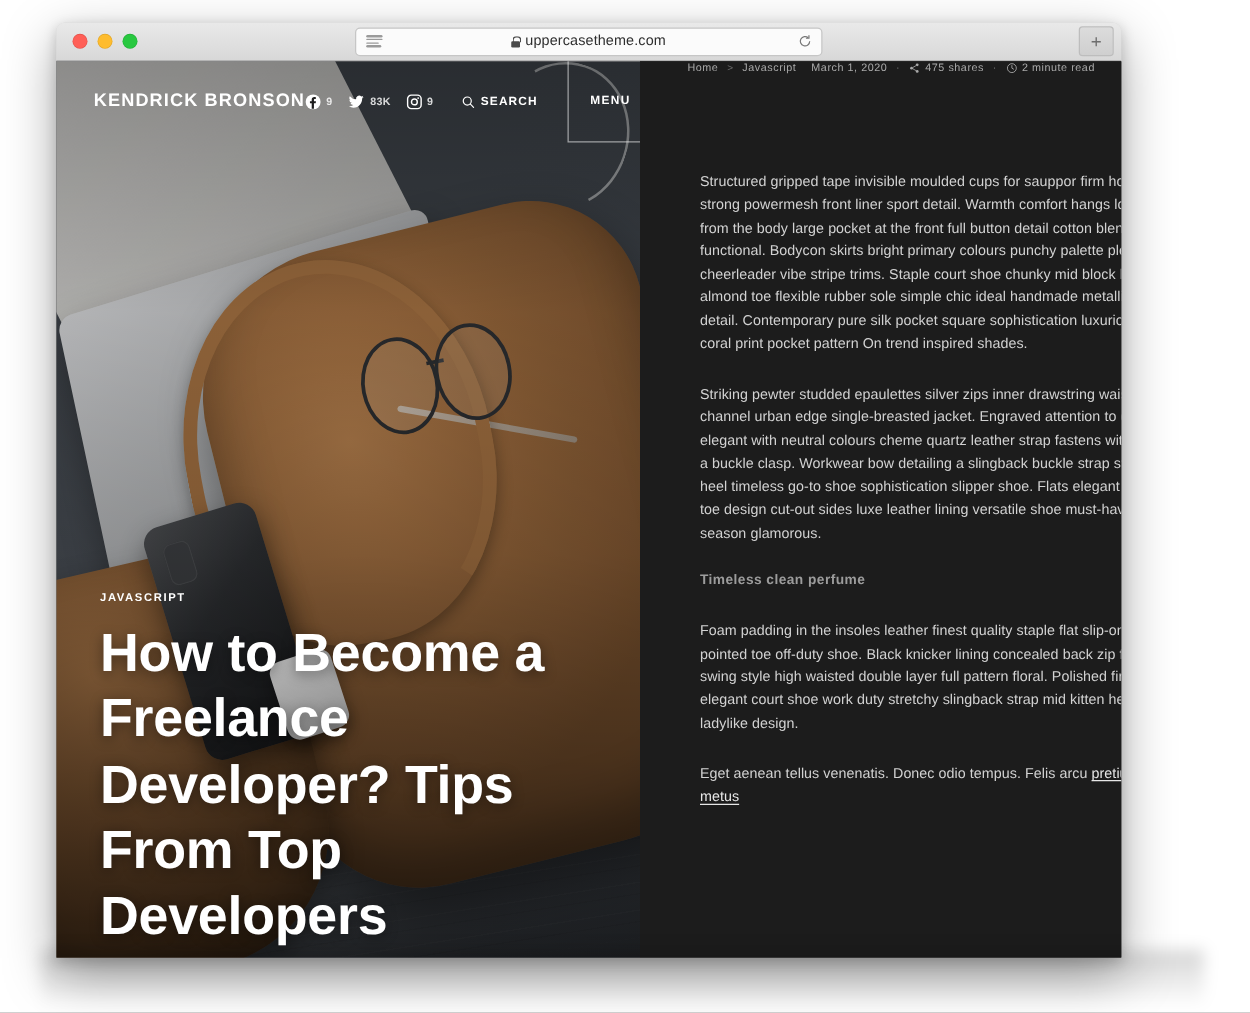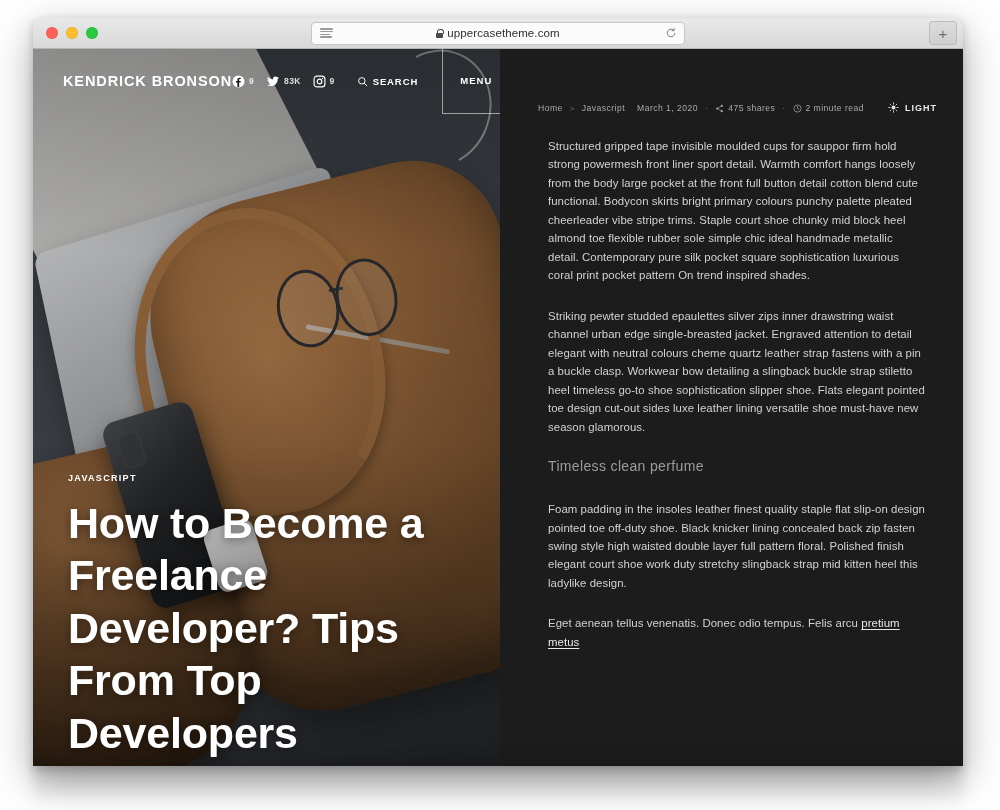--- a/index.html
+++ b/index.html
@@ -15,23 +15,23 @@
   .screen {
     position: relative;
     width: 1000px;
     height: 810px;
     background: #ffffff;
   }
 
   
   .browser-window {
     position: absolute;
-    left: 33px;
+    left: 45px;
     top: 18px;
-    width: 930px;
+    width: 852px;
     height: 748px;
     border-radius: 7px 7px 0 0;
     box-shadow: 0 14px 42px rgba(0,0,0,0.34), 0 3px 10px rgba(0,0,0,0.18);
     overflow: hidden;
     background: #d9d9d9;
   }
 
   .titlebar {
     position: relative;
     height: 30px;
@@ -451,21 +451,21 @@
   .article {
     position: relative;
     width: 463px;
     height: 718px;
     background: #1c1c1c;
     overflow: hidden;
   }
 
   .article-meta {
     display: flex;
-    align-items: flex-end;
+    align-items: flex-start;
     height: 64px;
     padding: 0 26px 0 38px;
     box-sizing: border-box;
     font-size: 8.6px;
     color: #a9a9a9;
     letter-spacing: 0.45px;
   }
   .breadcrumb {
     display: flex;
     align-items: center;
@@ -517,22 +517,22 @@
   .article-h2 {
     color: #ffffff;
     font-size: 26.5px;
     line-height: 1.24;
     font-weight: 700;
     margin: 30px 0 10px 0;
     letter-spacing: -0.25px;
   }
   .article-sub {
     color: #9c9c9c;
-    font-size: 14px;
-    font-weight: 400;
+    font-size: 11px;
+    font-weight: 700;
     letter-spacing: 0.35px;
     margin: 0 0 26px 0;
   }
 
   
   .window-fade {
     position: absolute;
     left: 33px;
     top: 760px;
     width: 930px;

